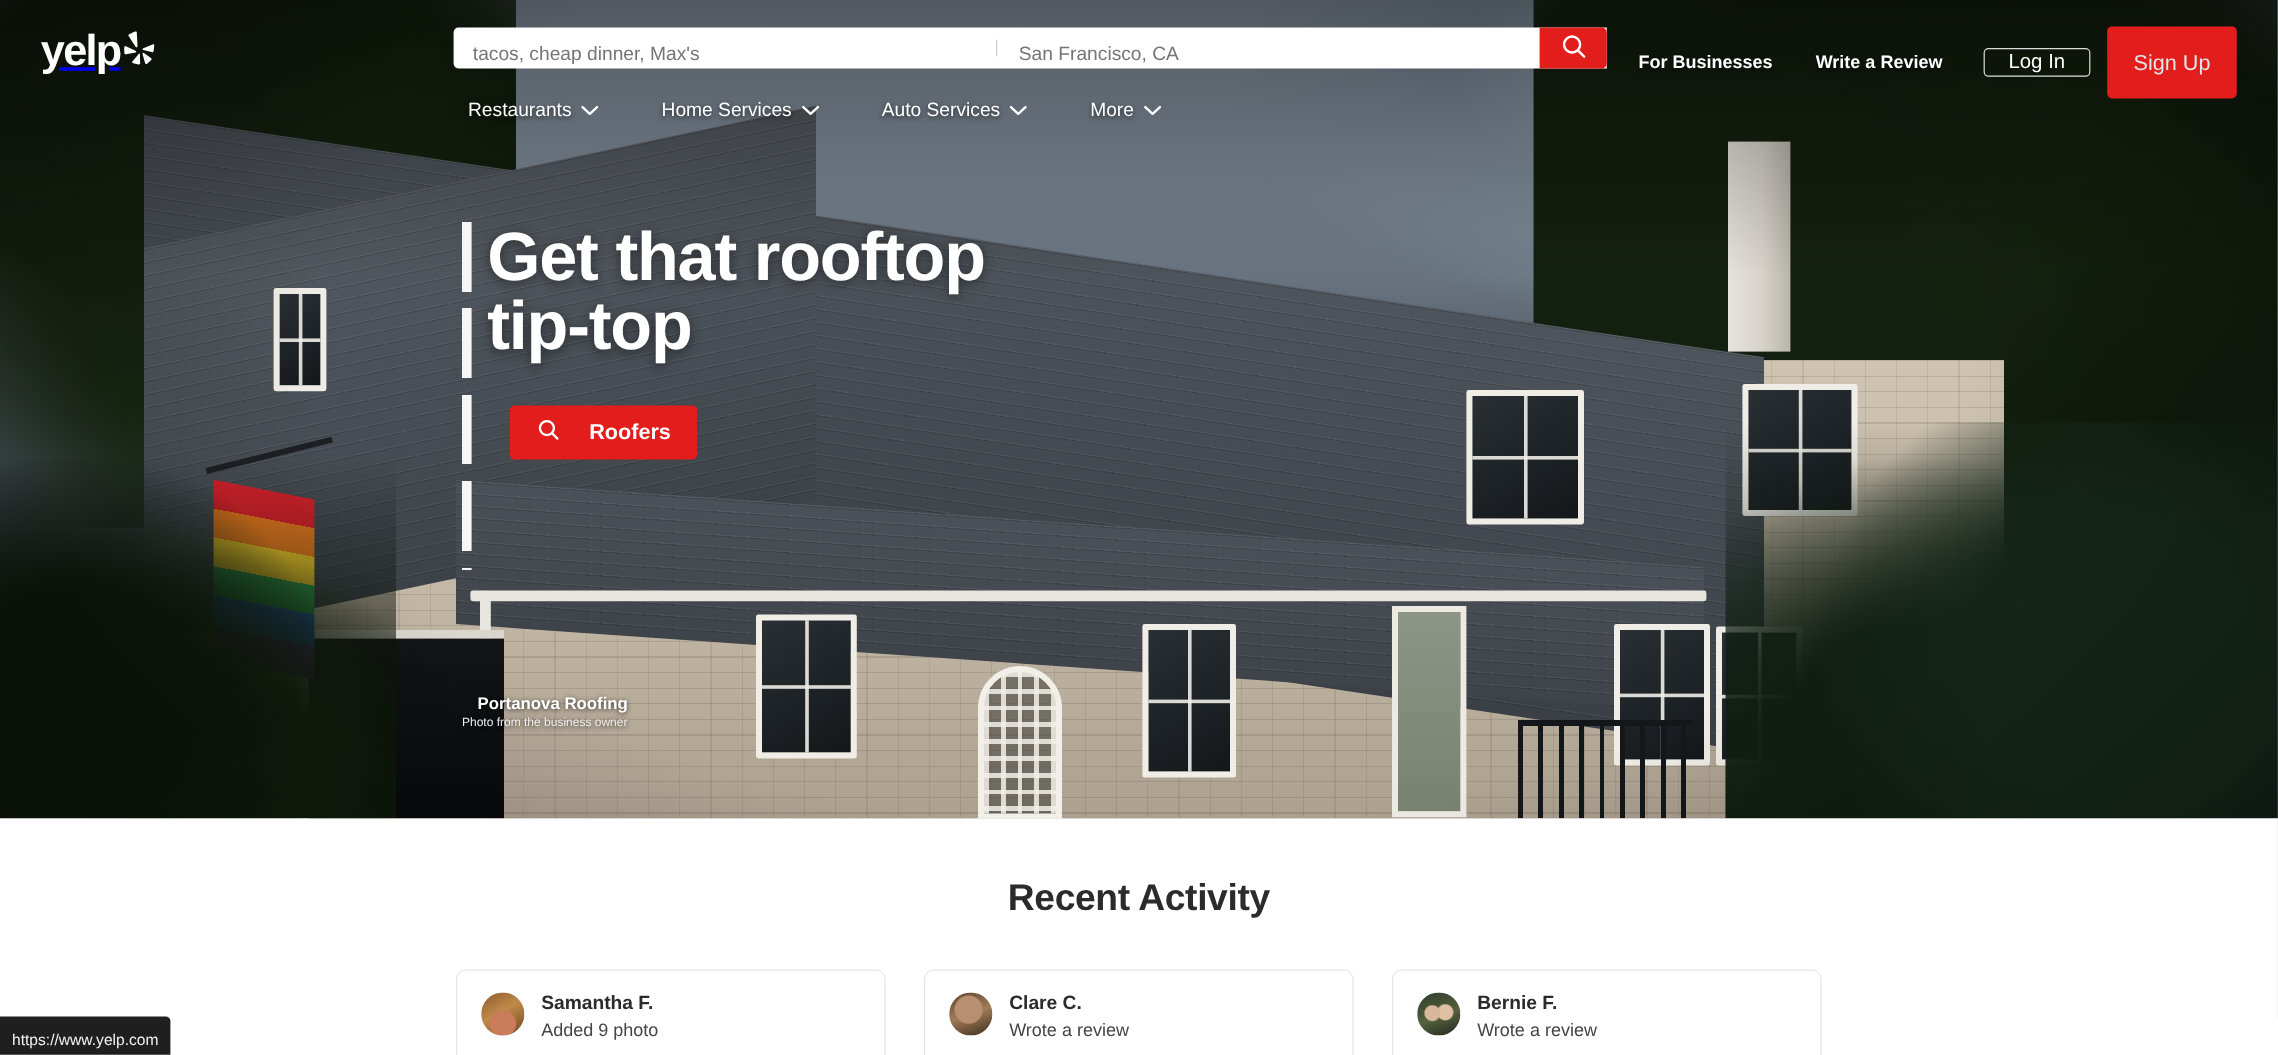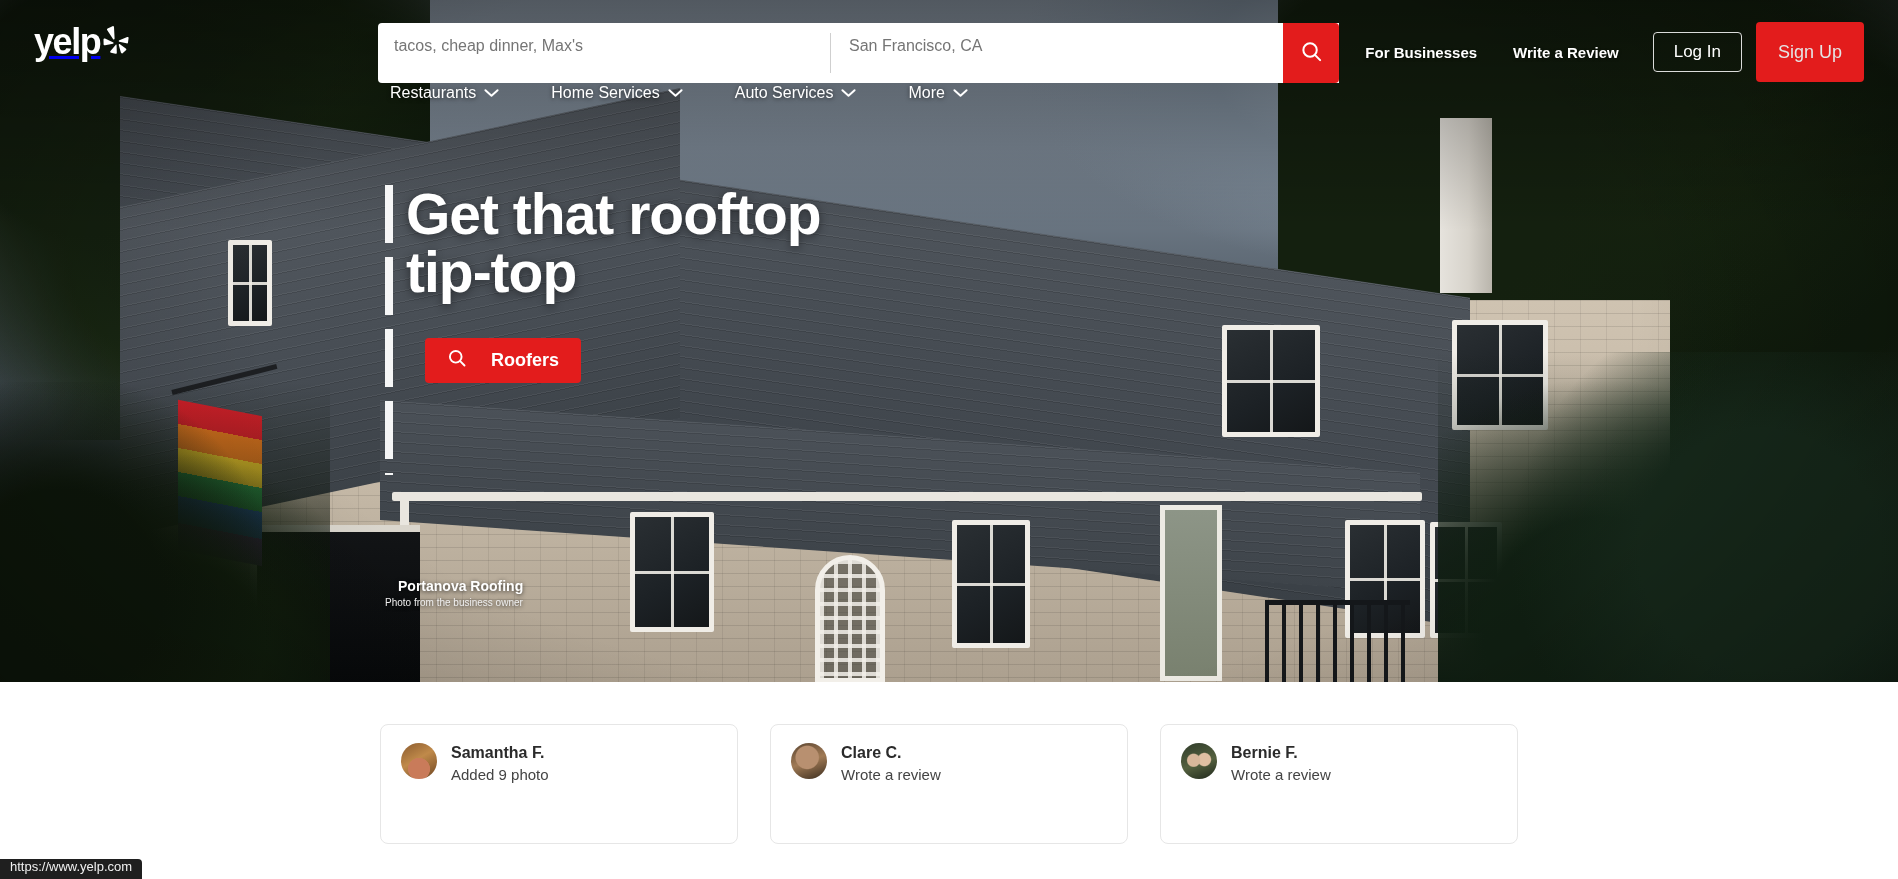--- a/index.html
+++ b/index.html
@@ -148,21 +148,21 @@
   #logo {
     position: absolute; left: 34px; top: 25px;
     display: flex; align-items: flex-start; gap: 3px;
   }
   #logo-word {
     color: #fff; font-size: 36px; font-weight: 700; letter-spacing: -1.4px; line-height: 34px;
   }
   #logo-burst { position: relative; width: 26px; height: 30px; margin-top: 1px; }
 
   #searchbar {
-    position: absolute; left: 378px; top: 23px; height: 60px;
+    position: absolute; left: 378px; top: 23px; height: 34px;
     display: flex; align-items: stretch;
     background: #fff; border-radius: 4px 0 0 4px;
   }
   #search-term, #search-loc {
     border: 0; outline: none; background: transparent; height: 46px;
     font-family: "Liberation Sans", sans-serif; font-size: 16px; color: #2b2b2b;
     padding: 0 14px 0 16px;
   }
   #search-term { width: 452px; }
   #search-loc  { width: 452px; padding-left: 18px; }
@@ -175,21 +175,21 @@
   #header-right {
     position: absolute; right: 34px; top: 22px;
     display: flex; align-items: center; gap: 0;
   }
   .hdr-link {
     color: #fff; font-size: 15px; font-weight: 700; text-decoration: none;
     padding: 0 18px; white-space: nowrap;
     text-shadow: 0 1px 3px rgba(0,0,0,0.55);
   }
   #login-btn {
-    margin-left: 16px; height: 40px; min-width: 84px; padding: 0 20px;
+    margin-left: 16px; height: 24px; min-width: 84px; padding: 0 20px;
     background: transparent; border: 1px solid rgba(255,255,255,0.85);
     border-radius: 4px; color: #fff; font-size: 17px; font-weight: 400;
     font-family: "Liberation Sans", sans-serif; cursor: pointer;
     display: flex; align-items: center; justify-content: center;
   }
   #signup-btn {
     margin-left: 14px; height: 60px; padding: 10px 22px;
     background: #e31c1c; border: 0; border-radius: 4px;
     color: #e5e5e5; font-size: 18px; font-weight: 400;
     font-family: "Liberation Sans", sans-serif; cursor: pointer;
@@ -270,21 +270,21 @@
     font-size: 16px; font-weight: 700; color: #2b2b2b; line-height: 20px;
   }
   .card-action {
     font-size: 15px; color: #444; margin-top: 2px; line-height: 20px;
   }
 
   
   #status-url {
     position: absolute; left: 0; bottom: 0; z-index: 60;
     background: #1f1f1f; color: #f1f1f1;
-    font-size: 13px; padding: 0 10px 5px 10px; border-radius: 0 4px 0 0;
+    font-size: 13px; padding: 12px 10px 5px 10px; border-radius: 0 4px 0 0;
     font-family: "Liberation Sans", sans-serif;
   }
 </style>
 </head>
 <body>
 
 <div id="hero">
   <div id="hero-sky"></div>
   <div class="canopy" id="canopy-left"></div>
   <div class="canopy" id="canopy-right"></div>
@@ -409,20 +409,21 @@
     <span>Roofers</span>
   </button>
 </div>
 
 <div id="attribution">
   <div id="attr-name">Portanova Roofing</div>
   <div id="attr-sub">Photo from the business owner</div>
 </div>
 
 <div id="activity">
+  <div id="activity-title">Recent Activity</div>
   <div id="cards">
 
     <div class="card">
       <div class="avatar" id="av-0"></div>
       <div>
         <div class="card-name">Samantha F.</div>
         <div class="card-action">Added 9 photo</div>
       </div>
     </div>
 

